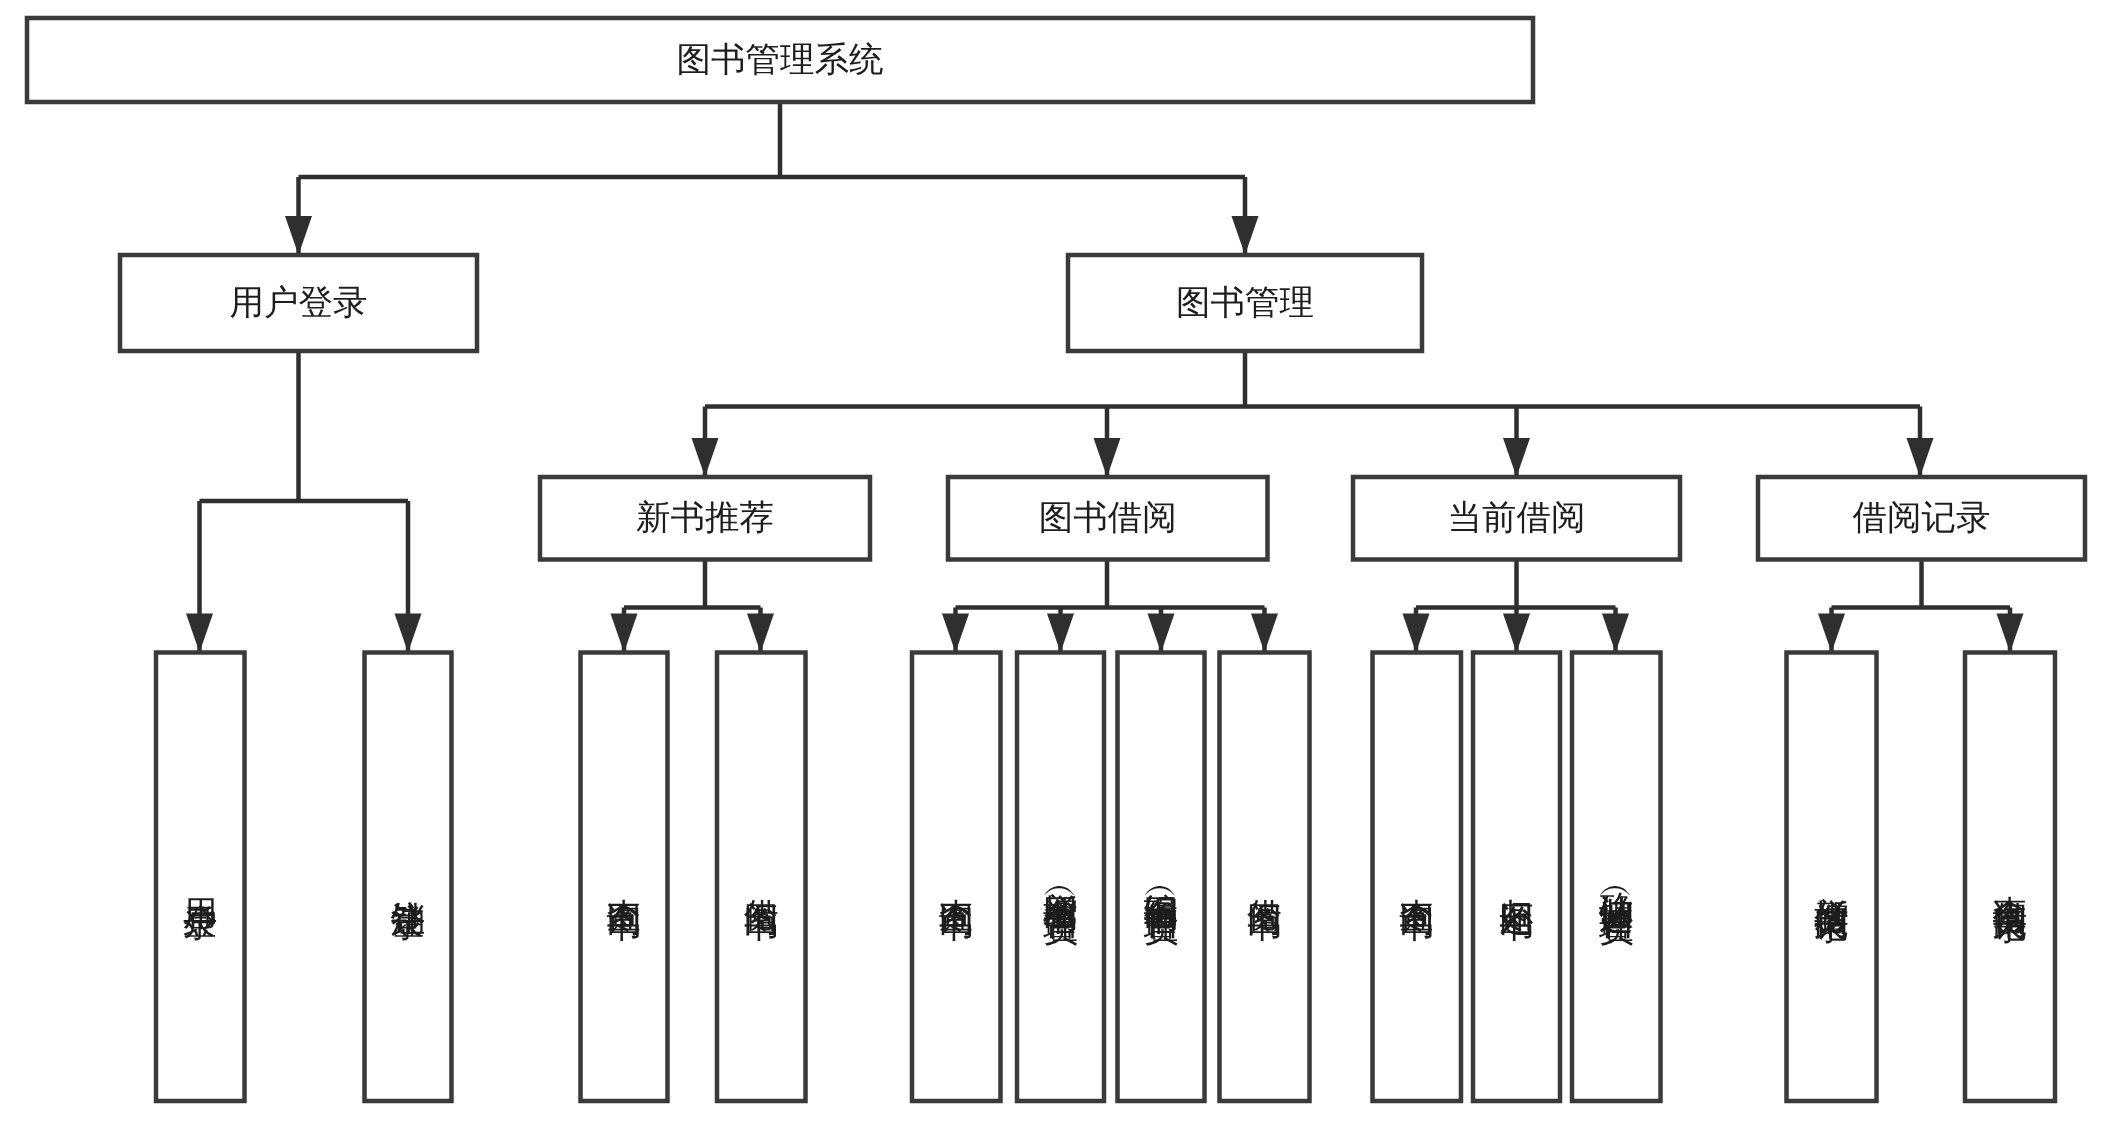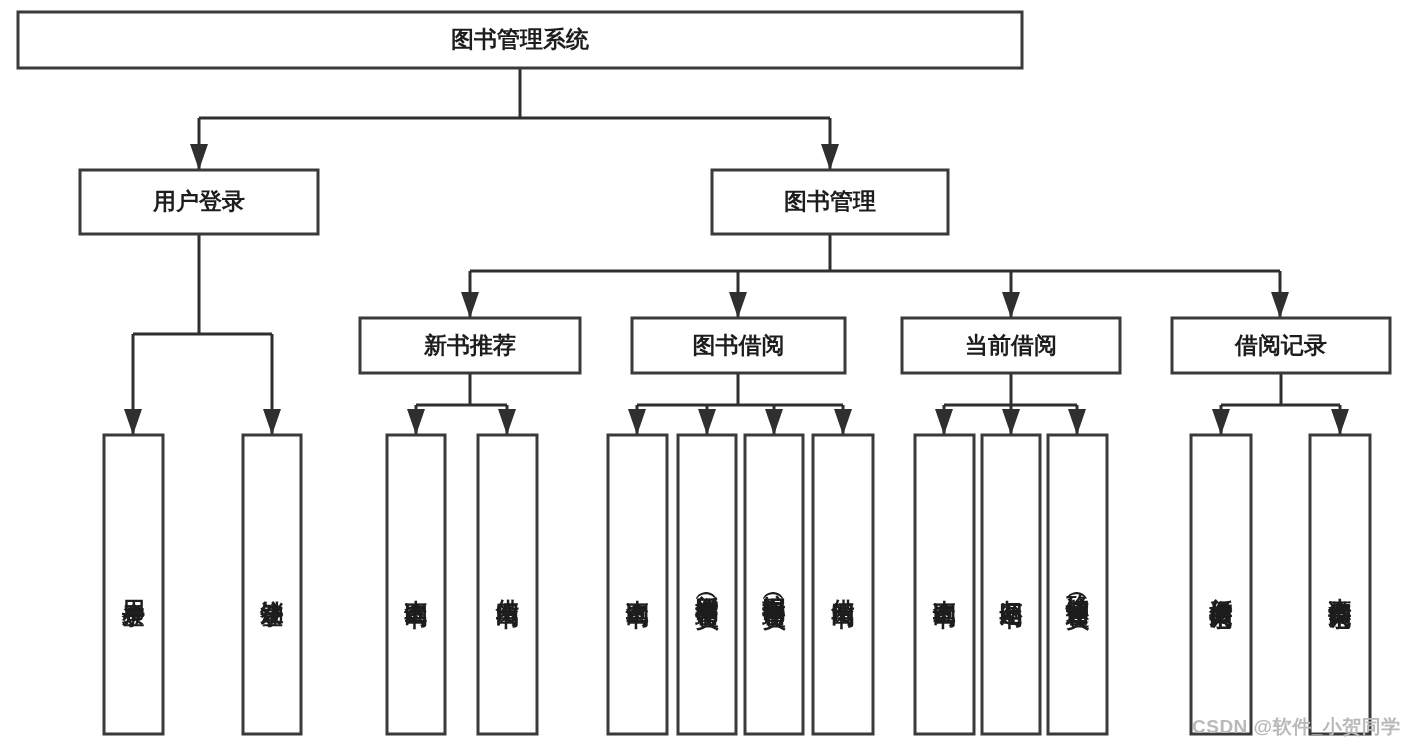--- a/index.html
+++ b/index.html
@@ -10,21 +10,20 @@
   }
   body {
     font-family: "Liberation Sans", "DejaVu Sans", sans-serif;
   }
   #diagram-root {
     position: relative;
     width: 1405px;
     height: 747px;
     background: #ffffff;
     overflow: hidden;
-    font-weight: bold;
   }
   svg.diagram-canvas {
     position: absolute;
     left: 0;
     top: 0;
     width: 1405px;
     height: 747px;
     display: block;
   }
   .node-box {
@@ -176,15 +175,14 @@
       <div class="node-label-v" style="left: 678px; top: 435px; width: 58px; height: 299px;">新增图书（管理员）</div>
       <div class="node-label-v" style="left: 745px; top: 435px; width: 58px; height: 299px;">编辑图书（管理员）</div>
       <div class="node-label-v" style="left: 813px; top: 435px; width: 60px; height: 299px;">借阅图书</div>
       <div class="node-label-v" style="left: 915px; top: 435px; width: 59px; height: 299px;">查询图书</div>
       <div class="node-label-v" style="left: 982px; top: 435px; width: 58px; height: 299px;">归还图书</div>
       <div class="node-label-v" style="left: 1048px; top: 435px; width: 59px; height: 299px;">确认归还（管理员）</div>
       <div class="node-label-v" style="left: 1191px; top: 435px; width: 60px; height: 299px;">新增借阅记录</div>
       <div class="node-label-v" style="left: 1310px; top: 435px; width: 60px; height: 299px;">查询借阅记录</div>
     </div>
 
-  <div class="watermark" style="left: 1192px; top: 714px;">CSDN @软件_小贺同学</div>
 
 </div>
 
 </body></html>

